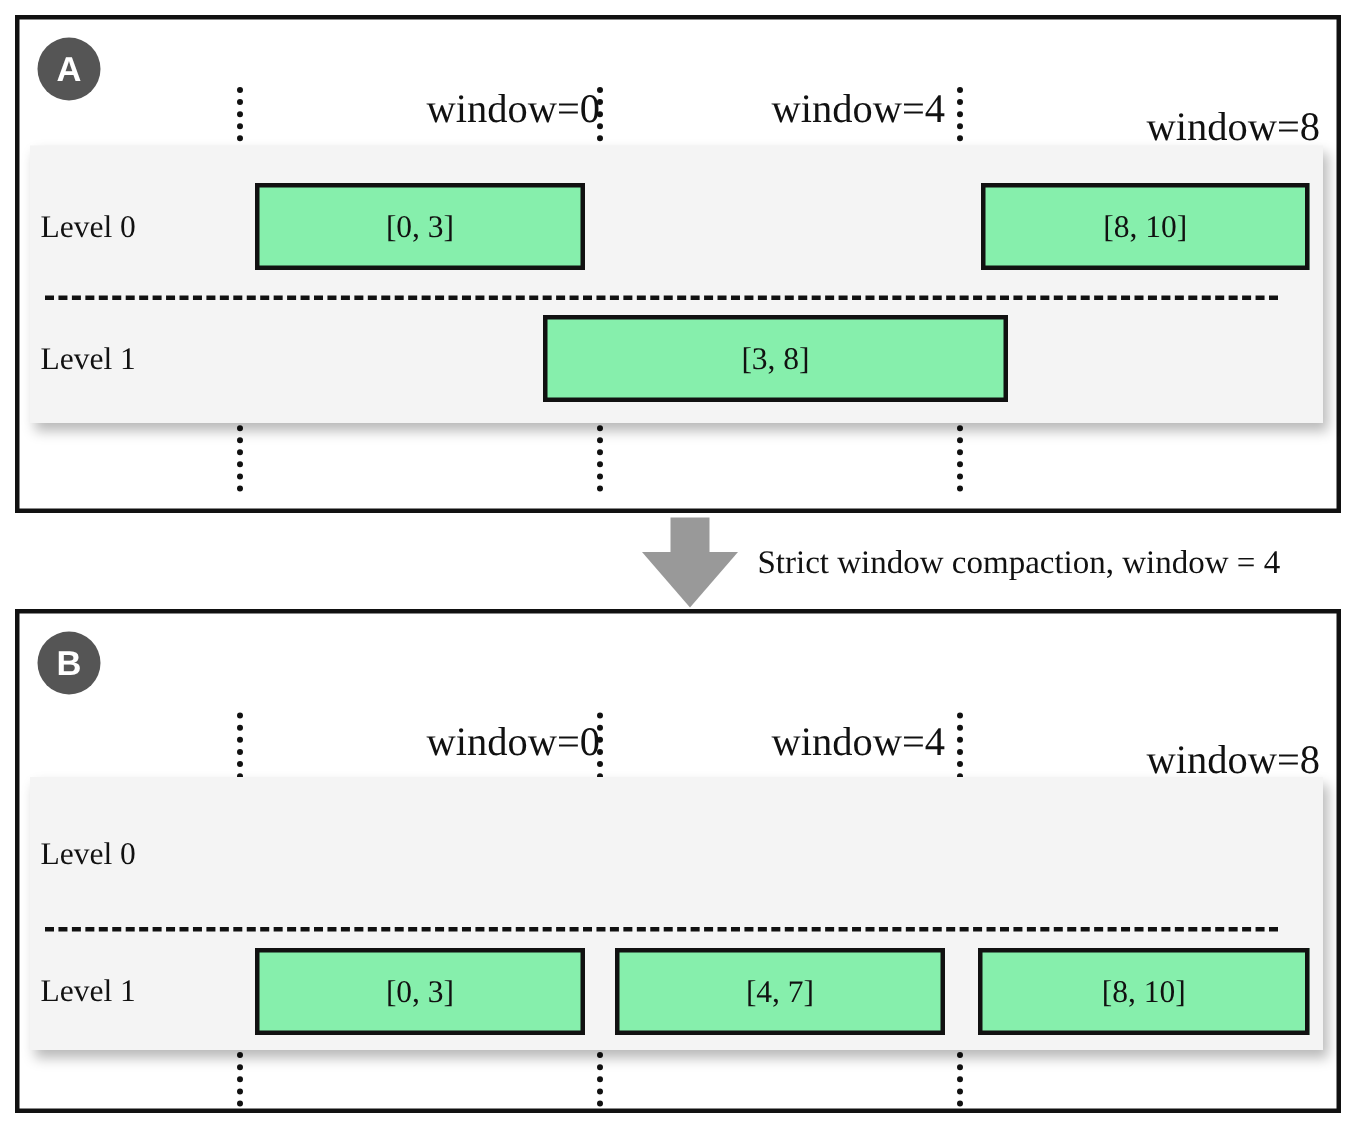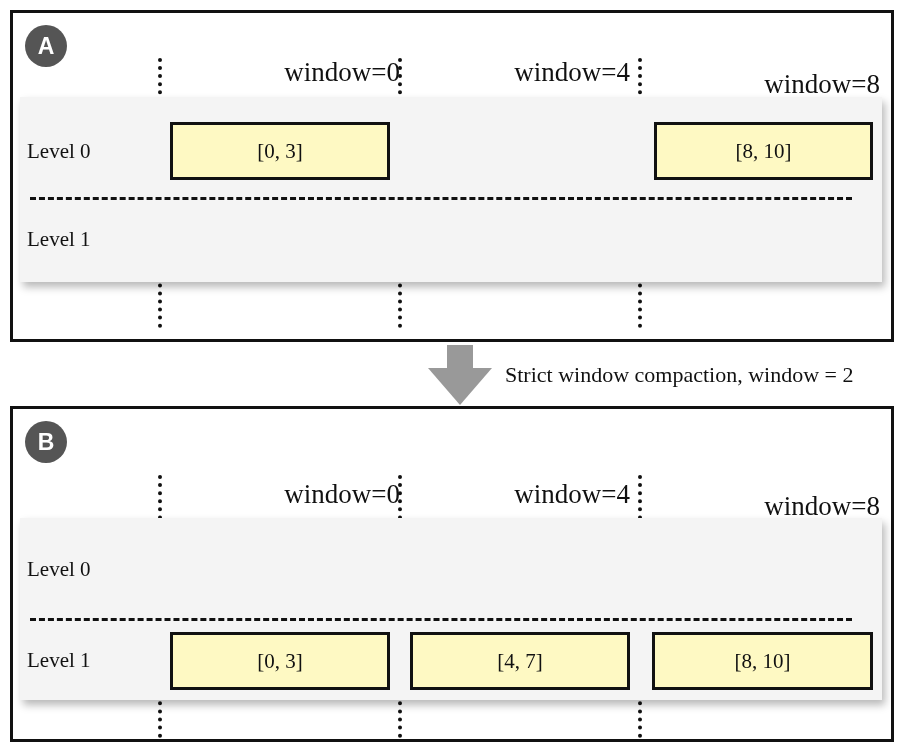--- a/index.html
+++ b/index.html
@@ -95,21 +95,21 @@
     height: 28px;
     line-height: 28px;
     text-align: left;
     font-size: 21px;
   }
 
   .range-box {
     position: absolute;
     height: 58px;
     border: 3px solid #111111;
-    background: #fef9c3;
+    background: #86efac;
     box-sizing: border-box;
     text-align: center;
     line-height: 52px;
     font-size: 21px;
   }
 
   .transition {
     position: absolute;
     left: 0;
     top: 342px;
@@ -159,28 +159,29 @@
     <div class="window-label c3">window=8</div>
 
     <div class="band"></div>
     <div class="dashed-divider"></div>
 
     <div class="level-label" style="top:124px;">Level 0</div>
     <div class="level-label" style="top:212px;">Level 1</div>
 
     <div class="range-box" style="left:157px; top:109px; width:220px;">[0, 3]</div>
     <div class="range-box" style="left:641px; top:109px; width:219px;">[8, 10]</div>
+    <div class="range-box" style="left:349px; top:197px; width:310px;">[3, 8]</div>
   </div>
 
   <div class="transition">
     <div>
       <div class="arrow-stem"></div>
       <div class="arrow-head"></div>
     </div>
-    <div class="transition-caption">Strict window compaction, window = 2</div>
+    <div class="transition-caption">Strict window compaction, window = 4</div>
   </div>
 
   <div class="panel panel-b">
     <div class="badge">B</div>
 
     <div class="vline c1"></div>
     <div class="vline c2"></div>
     <div class="vline c3"></div>
 
     <div class="window-label c1">window=0</div>

